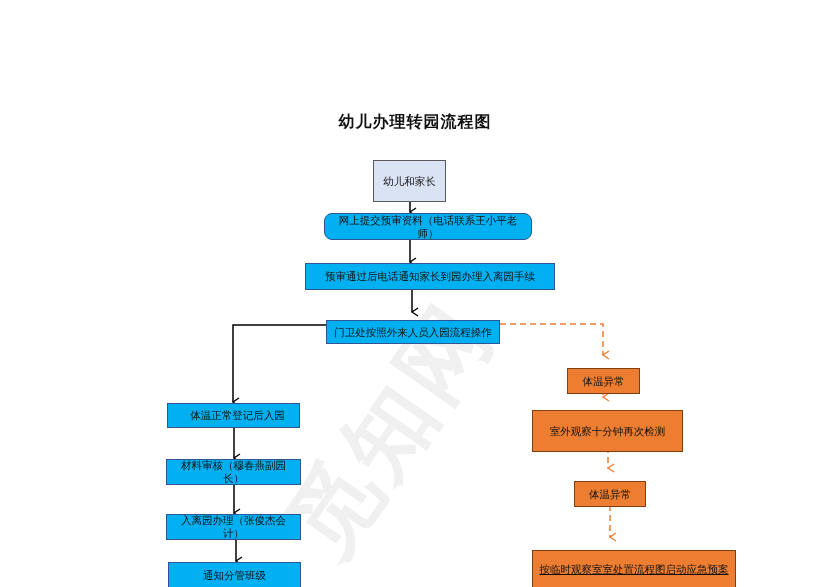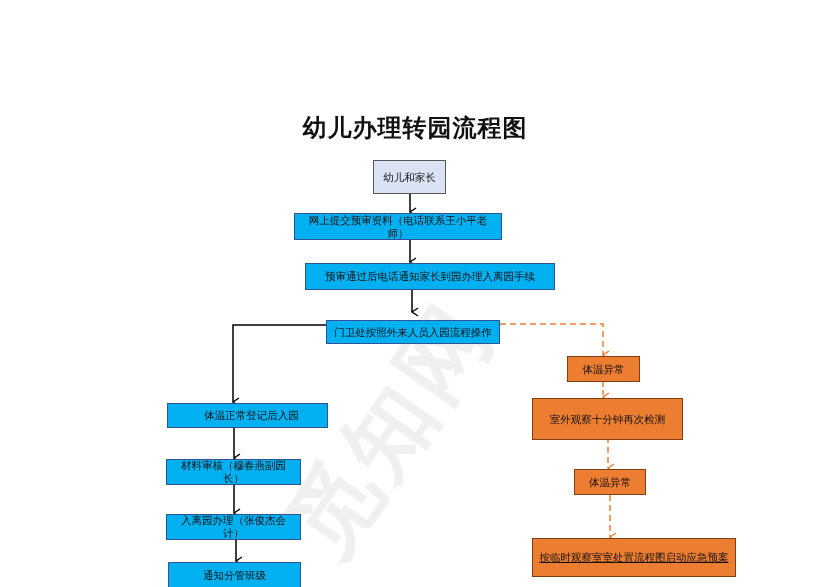--- a/index.html
+++ b/index.html
@@ -1,25 +1,25 @@
 <!DOCTYPE html>
 <html><head>
   <meta charset="utf-8">
   <style>
     html, body { margin: 0; padding: 0; background: #ffffff; }
     body { width: 830px; height: 587px; position: relative; overflow: hidden;
            font-family: "DejaVu Sans", "Liberation Sans", sans-serif; }
     .title { position: absolute; left: 0; width: 830px; top: 112px; text-align: center;
-             font-size: 24px; font-weight: bold; color: #111; letter-spacing: 1px; }
+             font-size: 16px; font-weight: bold; color: #111; letter-spacing: 1px; }
     .box { position: absolute; box-sizing: border-box; display: flex; align-items: center;
            justify-content: center; text-align: center; font-size: 10.5px; color: #111;
            line-height: 13px; padding: 0 4px; }
     .box.start { background: #dae3f3; border: 1px solid #5a5a5a; }
     .box.blue { background: #00b0f0; border: 1px solid #2f5597; }
-    .box.orange { background: #ed7d31; border: 1px solid #7f3f12; }
+    .box.orange { background: #ed7d31; border: 1px solid #7f3f12; margin-top: 12px; }
     svg.lines { position: absolute; left: 0; top: 0; width: 830px; height: 587px; pointer-events: none; }
     .watermark { position: absolute; left: 250px; top: 370px; font-size: 88px; font-weight: bold;
                  color: rgba(200,200,200,0.28); transform: rotate(-55deg); transform-origin: center;
                  white-space: nowrap; letter-spacing: 6px; pointer-events: none; }
   </style>
 </head>
 <body>
 
 <div class="watermark">觅知网</div>
 
@@ -43,26 +43,26 @@
   <line x1="234" y1="428" x2="234" y2="458" stroke="#000" stroke-width="1.5" marker-end="url(#arrowBlack)"></line>
   <line x1="234" y1="485" x2="234" y2="513" stroke="#000" stroke-width="1.5" marker-end="url(#arrowBlack)"></line>
   <line x1="236" y1="540" x2="236" y2="561" stroke="#000" stroke-width="1.5" marker-end="url(#arrowBlack)"></line>
 
   <polyline points="500,324 603,324 603,355" fill="none" stroke="#ed7d31" stroke-width="1.5" stroke-dasharray="6,4" marker-end="url(#arrowOrange)"></polyline>
   <line x1="603" y1="382" x2="603" y2="397" stroke="#ed7d31" stroke-width="1.5" stroke-dasharray="5,3" marker-end="url(#arrowOrange)"></line>
   <line x1="608" y1="427" x2="608" y2="468" stroke="#ed7d31" stroke-width="1.5" stroke-dasharray="6,4" marker-end="url(#arrowOrange)"></line>
   <line x1="610" y1="495" x2="610" y2="537" stroke="#ed7d31" stroke-width="1.5" stroke-dasharray="6,4" marker-end="url(#arrowOrange)"></line>
 </svg>
 
-<div class="box start" style="left:373px; top:160px; width:73px; height:34px;">幼儿和家长</div>
-<div class="box blue" style="left:294px; top:213px; width:208px; height:27px;">网上提交预审资料（电话联系王小平老师）</div>
+<div class="box start" style="left:373px; top:160px; width:73px; height:42px;">幼儿和家长</div>
+<div class="box blue" style="left:324px; top:213px; width:208px; height:27px;border-radius:8px;">网上提交预审资料（电话联系王小平老师）</div>
 <div class="box blue" style="left:305px; top:263px; width:250px; height:27px;">预审通过后电话通知家长到园办理入离园手续</div>
 <div class="box blue" style="left:326px; top:320px; width:174px; height:24px;">门卫处按照外来人员入园流程操作</div>
 
-<div class="box blue" style="left:167px; top:403px; width:161px; height:25px;padding-left:12px;">体温正常登记后入园</div>
+<div class="box blue" style="left:167px; top:403px; width:133px; height:25px;padding-left:12px;">体温正常登记后入园</div>
 <div class="box blue" style="left:166px; top:459px; width:135px; height:26px;">材料审核（穆春燕副园长）</div>
 <div class="box blue" style="left:166px; top:514px; width:135px; height:26px;">入离园办理（张俊杰会计）</div>
 <div class="box blue" style="left:168px; top:562px; width:133px; height:27px;">通知分管班级</div>
 
 <div class="box orange" style="left:567px; top:356px; width:73px; height:26px;">体温异常</div>
 <div class="box orange" style="left:532px; top:398px; width:151px; height:42px;">室外观察十分钟再次检测</div>
 <div class="box orange" style="left:574px; top:469px; width:72px; height:26px;">体温异常</div>
 <div class="box orange" style="left:532px; top:538px; width:204px; height:39px; padding:0 2px;text-decoration:underline;">按临时观察室室处置流程图启动应急预案</div>
 
 </body></html>

